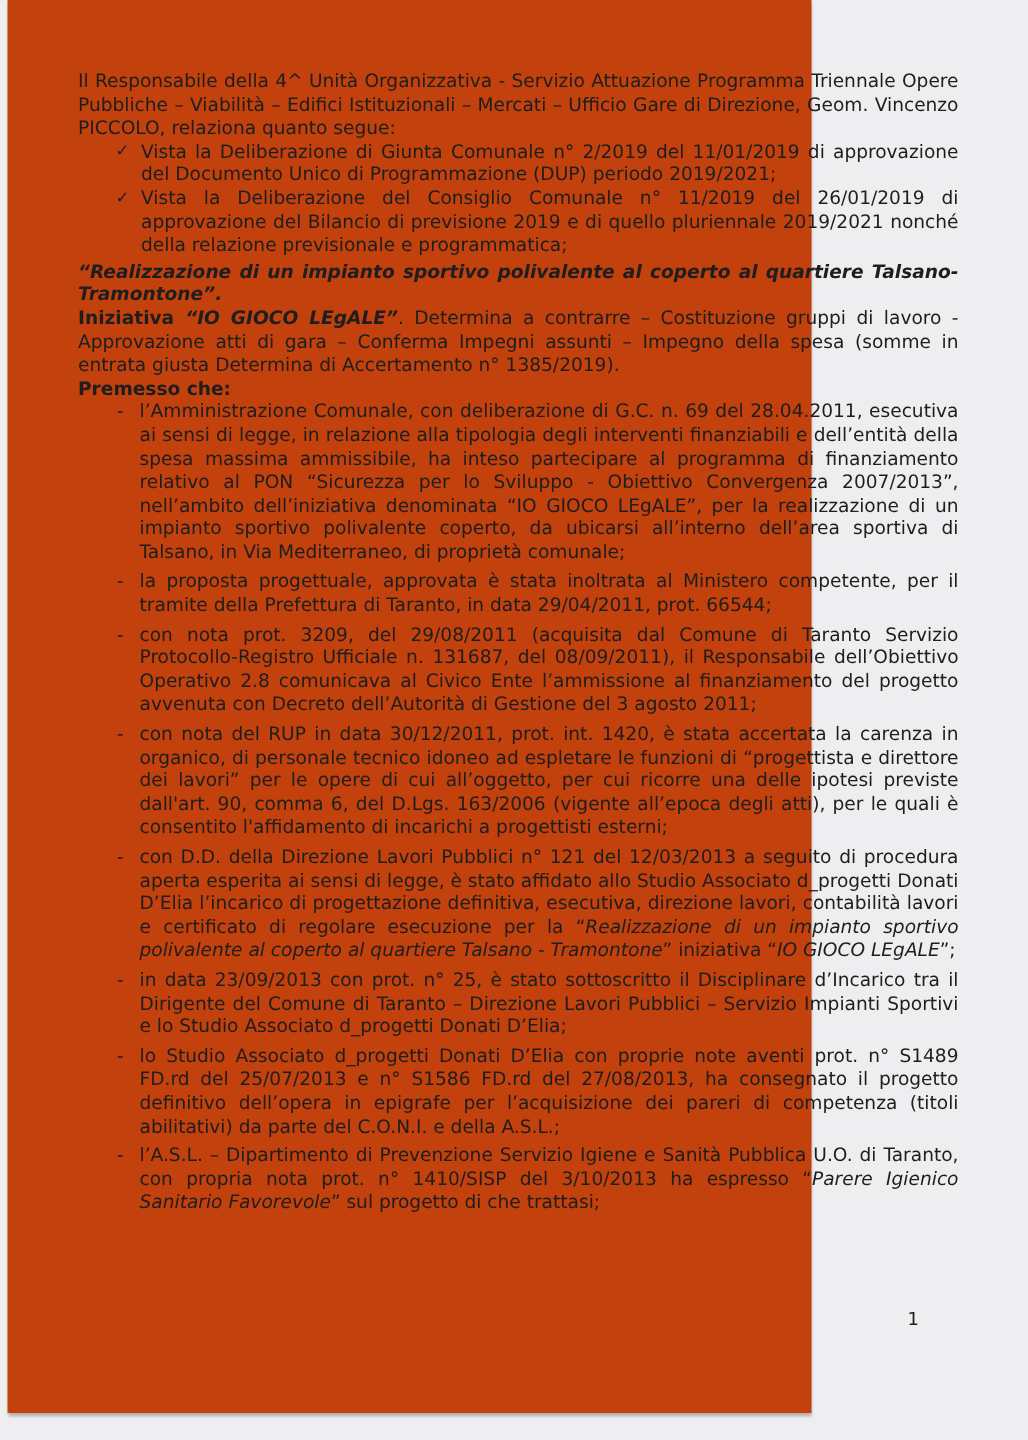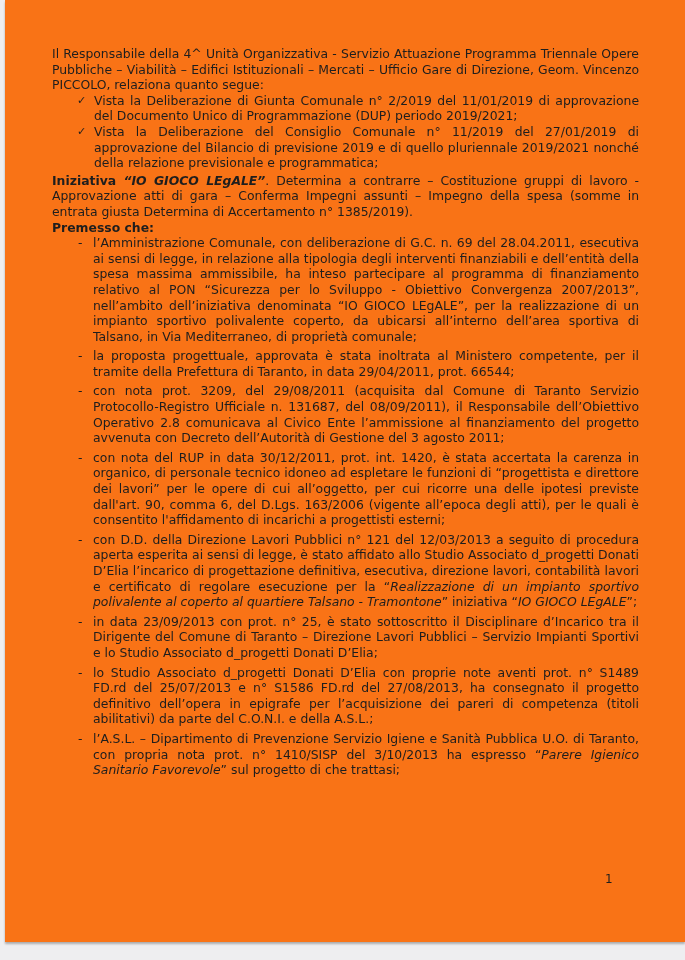--- a/index.html
+++ b/index.html
@@ -4,22 +4,22 @@
 <style>
   html, body { margin: 0; padding: 0; }
   body {
     width: 685px; height: 960px; overflow: hidden;
     background: #eeeef0;
     font-family: "DejaVu Sans", sans-serif;
     color: #1e1e1e;
     position: relative;
   }
   .page {
-    position: absolute; left: 5px; top: 0; width: 680px; height: 942px;
-    background: #f97316;
+    position: absolute; left: 5px; top: 0; width: 536px; height: 942px;
+    background: #c2410c;
     box-shadow: 0 2px 2px rgba(0,0,0,0.28);
   }
   .content {
     position: absolute; left: 47px; top: 46px; width: 587px;
     font-size: 12.4px; line-height: 15.6px;
     text-align: justify;
   }
   .content p { margin: 0; }
   .intro { margin-bottom: 1px; }
   ul.checks { list-style: none; margin: 0 0 2px 0; padding: 0 0 0 42px; }
@@ -47,24 +47,25 @@
   <div class="content">
     <p class="intro">Il Responsabile della 4^ Unità Organizzativa - Servizio Attuazione Programma Triennale Opere Pubbliche – Viabilità – Edifici Istituzionali – Mercati – Ufficio Gare di Direzione, Geom. Vincenzo PICCOLO, relaziona quanto segue:</p>
 
     <ul class="checks">
       <li>
         <span class="mark">✓</span>
         <span>Vista la Deliberazione di Giunta Comunale n° 2/2019 del 11/01/2019 di approvazione del Documento Unico di Programmazione (DUP) periodo 2019/2021;</span>
       </li>
       <li>
         <span class="mark">✓</span>
-        <span>Vista la Deliberazione del Consiglio Comunale n° 11/2019 del 27/01/2019 di approvazione del Bilancio di previsione 2019 e di quello pluriennale 2019/2021 nonché della relazione previsionale e programmatica;</span>
+        <span>Vista la Deliberazione del Consiglio Comunale n° 11/2019 del 26/01/2019 di approvazione del Bilancio di previsione 2019 e di quello pluriennale 2019/2021 nonché della relazione previsionale e programmatica;</span>
       </li>
     </ul>
 
+    <p class="oggetto">“Realizzazione di un impianto sportivo polivalente al coperto al quartiere Talsano-Tramontone”.</p>
     <p class="iniziativa">
       <span class="lead"><span>Iniziativa </span><i>“IO GIOCO LEgALE”</i></span><span>. Determina a contrarre – Costituzione gruppi di lavoro - Approvazione atti di gara – Conferma Impegni assunti – Impegno della spesa (somme in entrata giusta Determina di Accertamento n° 1385/2019).</span>
     </p>
     <p class="premesso-h">Premesso che:</p>
 
     <ul class="dashes">
       <li>
         <span class="mark">-</span>
         <span>l’Amministrazione Comunale, con deliberazione di G.C. n. 69 del 28.04.2011, esecutiva ai sensi di legge, in relazione alla tipologia degli interventi finanziabili e dell’entità della spesa massima ammissibile, ha inteso partecipare al programma di finanziamento relativo al PON “Sicurezza per lo Sviluppo - Obiettivo Convergenza 2007/2013”, nell’ambito dell’iniziativa denominata “IO GIOCO LEgALE”, per la realizzazione di un impianto sportivo polivalente coperto, da ubicarsi all’interno dell’area sportiva di Talsano, in Via Mediterraneo, di proprietà comunale;</span>
       </li>

